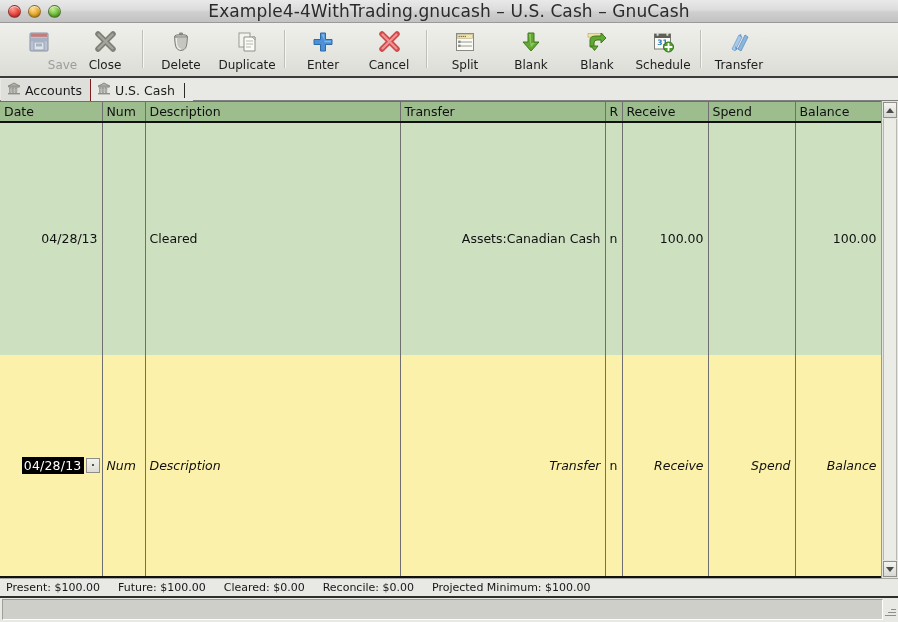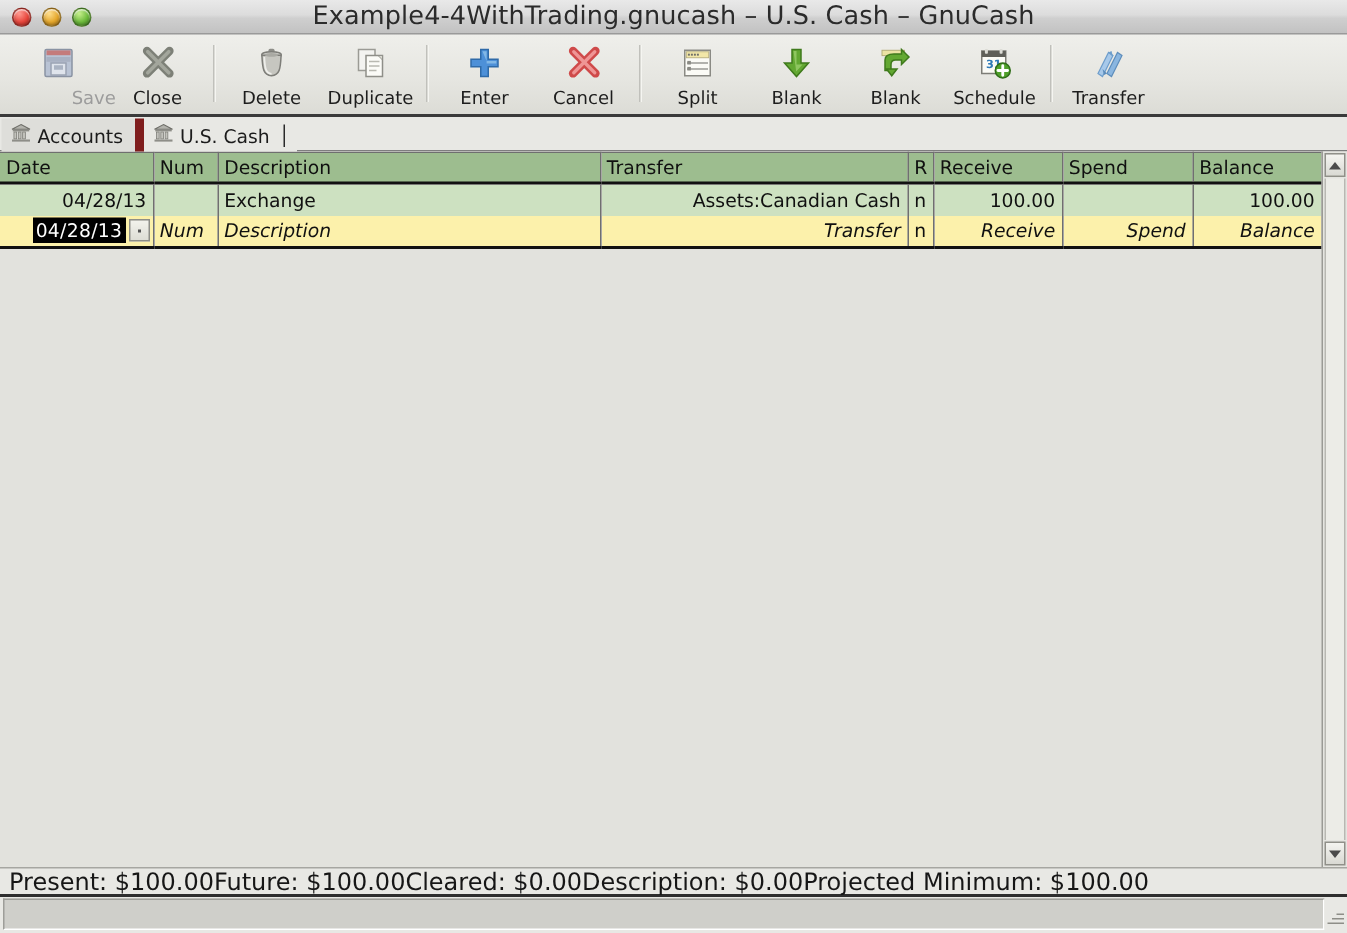--- a/index.html
+++ b/index.html
@@ -81,37 +81,37 @@
     box-sizing: border-box;
   }
   .tab {
     height: 22px;
     display: flex; align-items: center; gap: 4px;
     padding: 0 8px 0 6px;
     font-size: 12.5px; color: #1b1b1b;
     box-sizing: border-box;
     position: relative; top: 1px;
   }
-  .tab.inactive { background: #dededa; border-right: 6px solid #7f1d1d; }
+  .tab.inactive { background: #dededa; border-right: 1px solid #7f1d1d; }
   .tab.active { background: #e8e8e4; justify-content: center; }
   .tab .caret {
     width: 1px; height: 15px; background: #2a2a2a; margin-left: 5px;
   }
 
   
   .register-wrap {
     flex: 1 1 auto;
     display: flex; flex-direction: row;
     background: #e2e2dd;
     overflow: hidden;
     min-height: 0;
   }
   .register {
     flex: 1 1 auto; min-width: 0;
-    display: flex; flex-direction: column;
+    display: flex; flex-direction: row;
     background: #e2e2dd;
   }
   table.reg { border-collapse: collapse; width: 100%; table-layout: fixed; }
   table.reg th, table.reg td {
     font-size: 12.5px; color: #101010;
     padding: 0 4px; height: 21px;
     border-right: 1px solid #6f6f6f;
     overflow: hidden; white-space: nowrap;
     box-sizing: border-box;
   }
@@ -168,22 +168,22 @@
     border-left: 1px solid #b8b8b2; border-right: 1px solid #b8b8b2;
   }
 
   
   .summary {
     flex: 0 0 20px; height: 20px;
     background: #e8e8e4;
     border-top: 1px solid #a6a6a1;
     border-bottom: 2px solid #2e2e2e;
     display: flex; align-items: center;
-    font-size: 16px; color: #161616;
-    padding-left: 6px; 
+    font-size: 11px; color: #161616;
+    padding-left: 6px; gap: 18px;
     box-sizing: border-box;
   }
 
   
   .statusbar {
     flex: 0 0 24px; height: 24px;
     background: #e8e8e4;
     display: flex; align-items: stretch;
     padding: 1px 0 2px 0;
     box-sizing: border-box;
@@ -461,21 +461,21 @@
             <th>R</th>
             <th>Receive</th>
             <th>Spend</th>
             <th>Balance</th>
           </tr>
         </thead>
         <tbody>
           <tr class="row-txn">
             <td class="num">04/28/13</td>
             <td></td>
-            <td>Exchange</td>
+            <td>Cleared</td>
             <td class="num">Assets:Canadian Cash</td>
             <td class="cen">n</td>
             <td class="num">100.00</td>
             <td class="num"></td>
             <td class="num">100.00</td>
           </tr>
           <tr class="row-blank">
             <td class="datecell">
               <div class="dateinner">
                 <span class="datesel">04/28/13</span>
@@ -505,21 +505,21 @@
       <div class="sbtn">
         <span class="arrow-dn"></span>
       </div>
     </div>
   </div>
 
   <div class="summary">
     <span>Present: $100.00</span>
     <span>Future: $100.00</span>
     <span>Cleared: $0.00</span>
-    <span>Description: $0.00</span>
+    <span>Reconcile: $0.00</span>
     <span>Projected Minimum: $100.00</span>
   </div>
 
   <div class="statusbar">
     <div class="status-progress"></div>
     <div class="grip">
       <i></i>
         <i></i>
         <i></i>
     </div>

